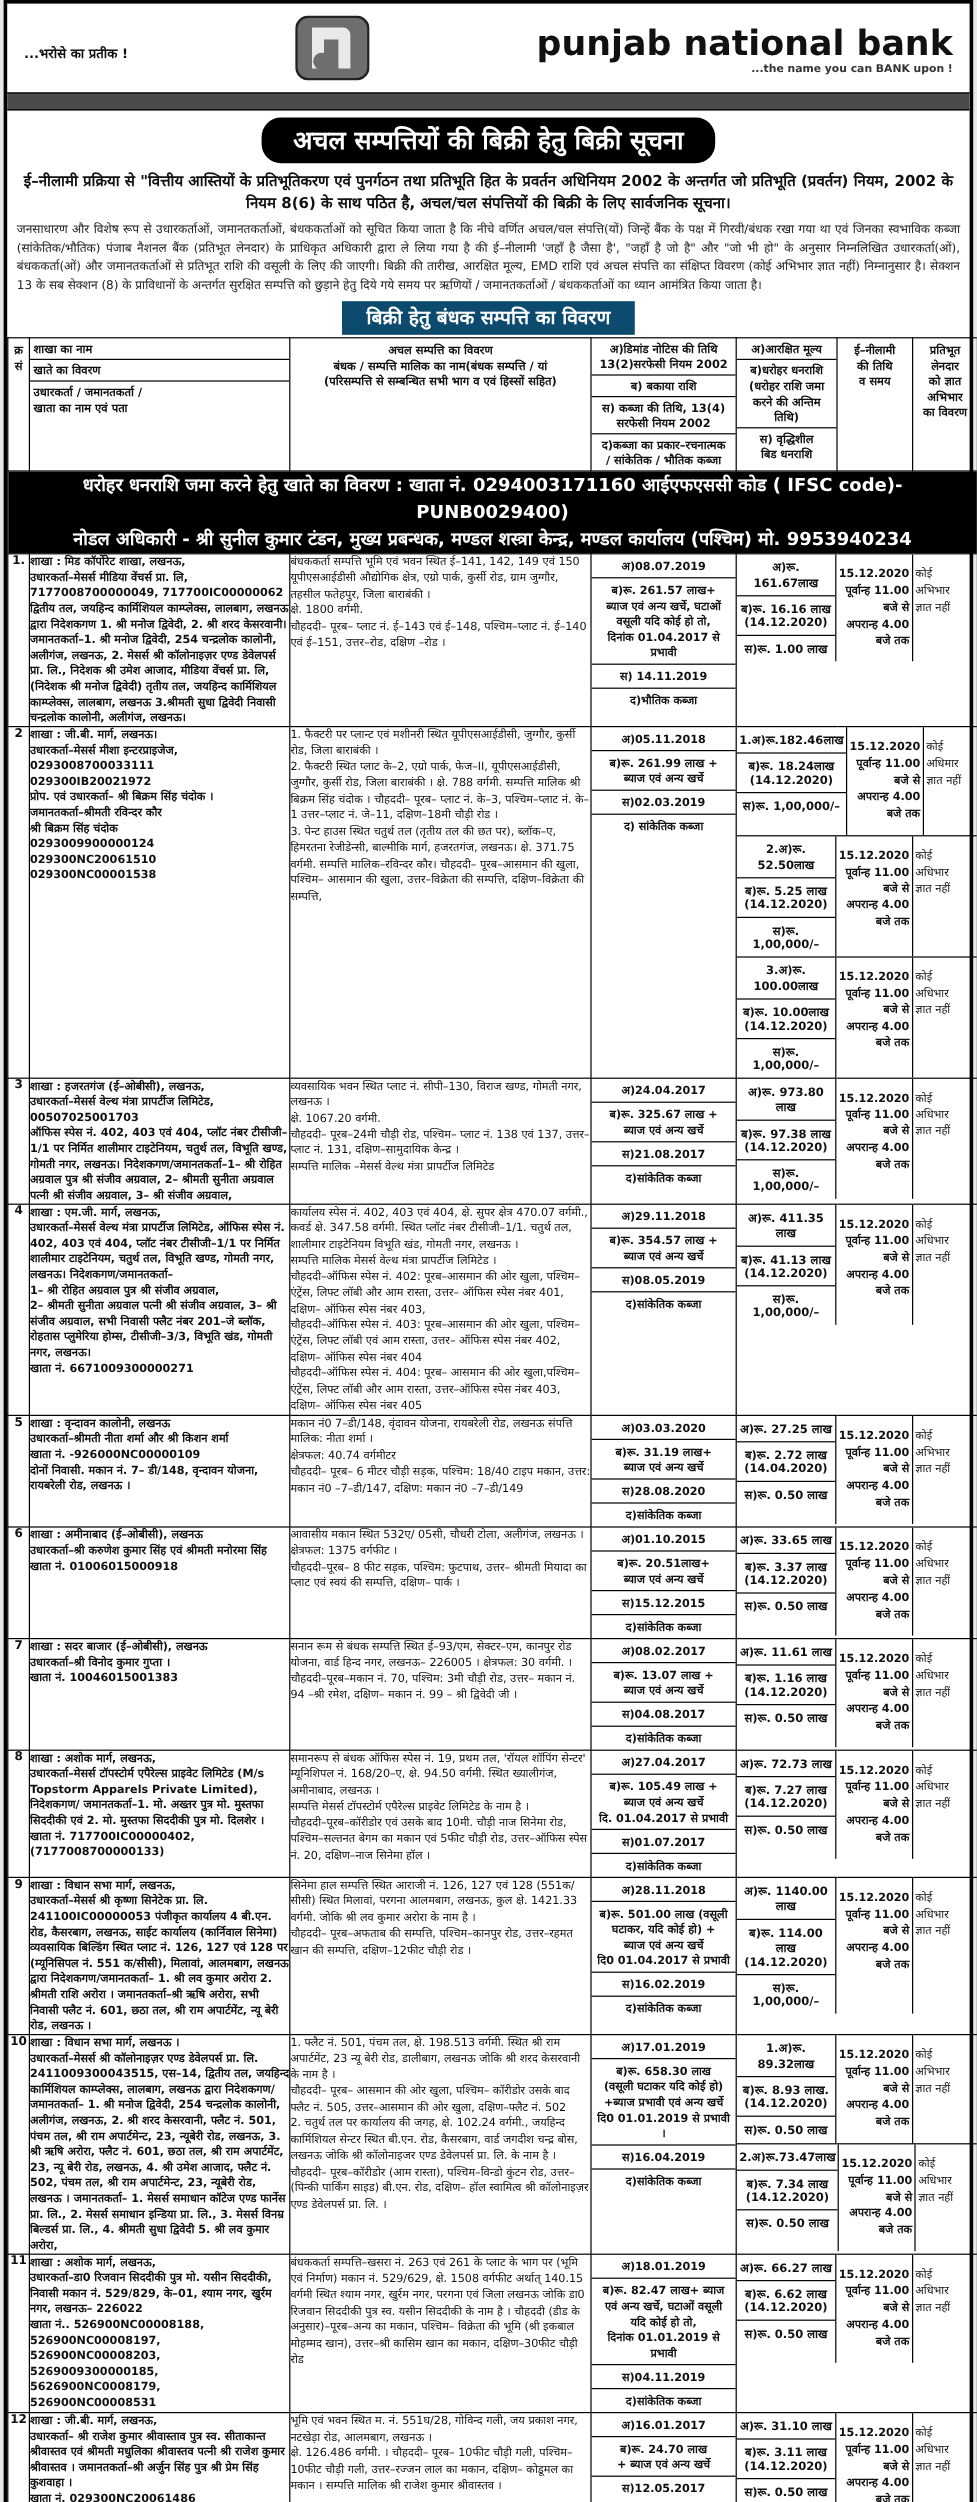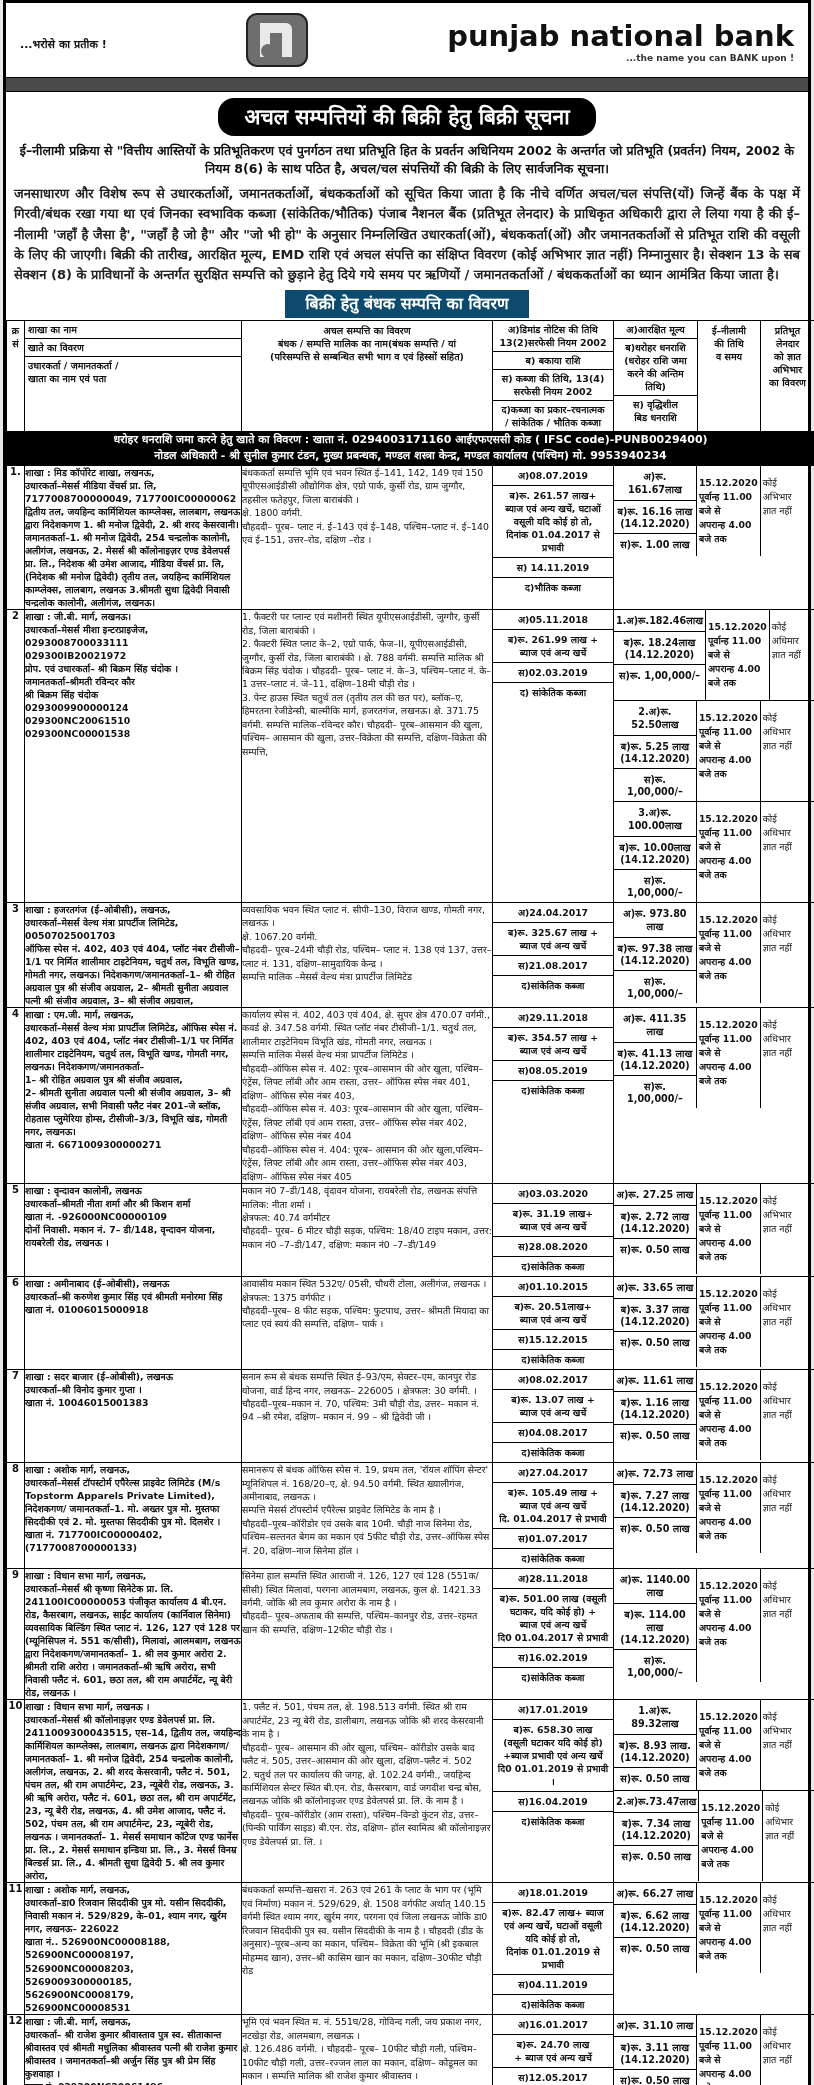--- a/index.html
+++ b/index.html
@@ -13,43 +13,43 @@
   .logo-en{text-align:center;}
   .logo-en .big{font-size:29px;font-weight:bold;letter-spacing:0px;line-height:1;font-family:"DejaVu Sans",sans-serif;}
   .logo-en .tag{font-size:9px;font-weight:bold;text-align:right;color:#333;margin-top:2px;}
   .monogram{flex:0 0 auto;margin:0 10px;}
   .graybar{height:13px;background:#4b4b4b;border-top:1px solid #000;border-bottom:1px solid #000;}
   .contact{border-bottom:2px solid #000;padding:7px 6px;text-align:center;font-size:13.5px;font-weight:bold;}
   .contact .email{font-family:"DejaVu Sans",sans-serif;}
   .title-wrap{text-align:center;padding:6px 0 4px 0;}
   .title-pill{display:inline-block;background:#000000;color:#fff;font-weight:bold;font-size:21px;padding:4px 26px 6px 26px;border-radius:16px;}
   .intro-bold{font-size:12.5px;font-weight:bold;text-align:center;padding:2px 10px;line-height:1.45;}
-  .intro-small{font-size:13px;font-weight:bold;text-align:justify;padding:4px 8px 2px 8px;line-height:1.55;color:#222;}
+  .intro-small{font-size:10px;font-weight:normal;text-align:justify;padding:4px 8px 2px 8px;line-height:1.55;color:#222;}
   .section-band-wrap{text-align:center;padding:3px 0 2px 0;}
   .section-band{display:inline-block;background:#0c4a6e;color:#fff;font-weight:bold;font-size:16px;padding:2px 20px 4px 20px;}
   
   table.main{border-collapse:collapse;width:100%;table-layout:fixed;}
   table.main th,table.main td{border:1px solid #000;vertical-align:top;padding:0;}
   th .hline,.hcell{white-space:pre-line;}
   thead th{font-size:9.5px;font-weight:bold;text-align:center;vertical-align:top;}
   .h-stack > div{padding:2px 3px;}
   .h-stack > div + div{border-top:1px solid #000;}
   .h-plain{padding:3px 2px;white-space:pre-line;}
-  .emd-band td{background:#000;color:#fff;text-align:center;font-weight:bold;font-size:11px;padding:3px 4px;line-height:1.5;}
+  .emd-band td{background:#000;color:#fff;text-align:center;font-weight:bold;font-size:15px;padding:3px 4px;line-height:1.5;}
   td.c-sn{font-size:10px;font-weight:bold;text-align:center;padding:3px 1px;}
   td.c-party{font-size:9.3px;font-weight:bold;padding:3px 4px;white-space:pre-line;line-height:1.4;}
   td.c-prop{font-size:9.3px;padding:3px 4px;white-space:pre-line;line-height:1.45;}
   td.c-demand{font-size:9.3px;font-weight:bold;text-align:center;}
   .dline{padding:3px 3px;}
   .dline + .dline{border-top:1px solid #000;}
   td.c-sales{padding:0;}
   .sale{display:grid;grid-template-columns:84fr 63fr 54fr;}
   .sale + .sale{border-top:1px solid #000;}
   .sale .reserve{border-right:1px solid #000;}
-  .sale .auction{border-right:1px solid #000;font-size:9.3px;font-weight:bold;text-align:left;padding:10px 2px;line-height:1.5;}
+  .sale .auction{border-right:1px solid #000;font-size:9.3px;font-weight:bold;text-align:right;padding:10px 2px;line-height:1.5;}
   .sale .encum{font-size:9.3px;text-align:left;padding:10px 2px;line-height:1.5;}
   .rline{font-size:9.6px;font-weight:bold;text-align:center;padding:4px 2px;}
   .rline + .rline{border-top:1px solid #000;}
 </style>
 </head>
 <body>
 
 <div class="page">
 
   <div class="masthead">
@@ -352,21 +352,21 @@
             <div class="dline hcell">ब)रू. 31.19 लाख+
 ब्याज एवं अन्य खर्चे</div>
             <div class="dline hcell">स)28.08.2020</div>
             <div class="dline hcell">द)सांकेतिक कब्जा</div>
           </td>
           <td class="c-sales" colspan="3">
             <div class="sale">
               <div class="reserve">
                 <div class="rline hcell">अ)रू. 27.25 लाख</div>
                 <div class="rline hcell">ब)रू. 2.72 लाख
-(14.12.2020)</div>
+(14.04.2020)</div>
                 <div class="rline hcell">स)रू. 0.50 लाख</div>
               </div>
               <div class="auction hcell">15.12.2020
 पूर्वान्ह 11.00
 बजे से
 अपरान्ह 4.00
 बजे तक</div>
               <div class="encum hcell">कोई
 अभिभार
 ज्ञात नहीं</div>

